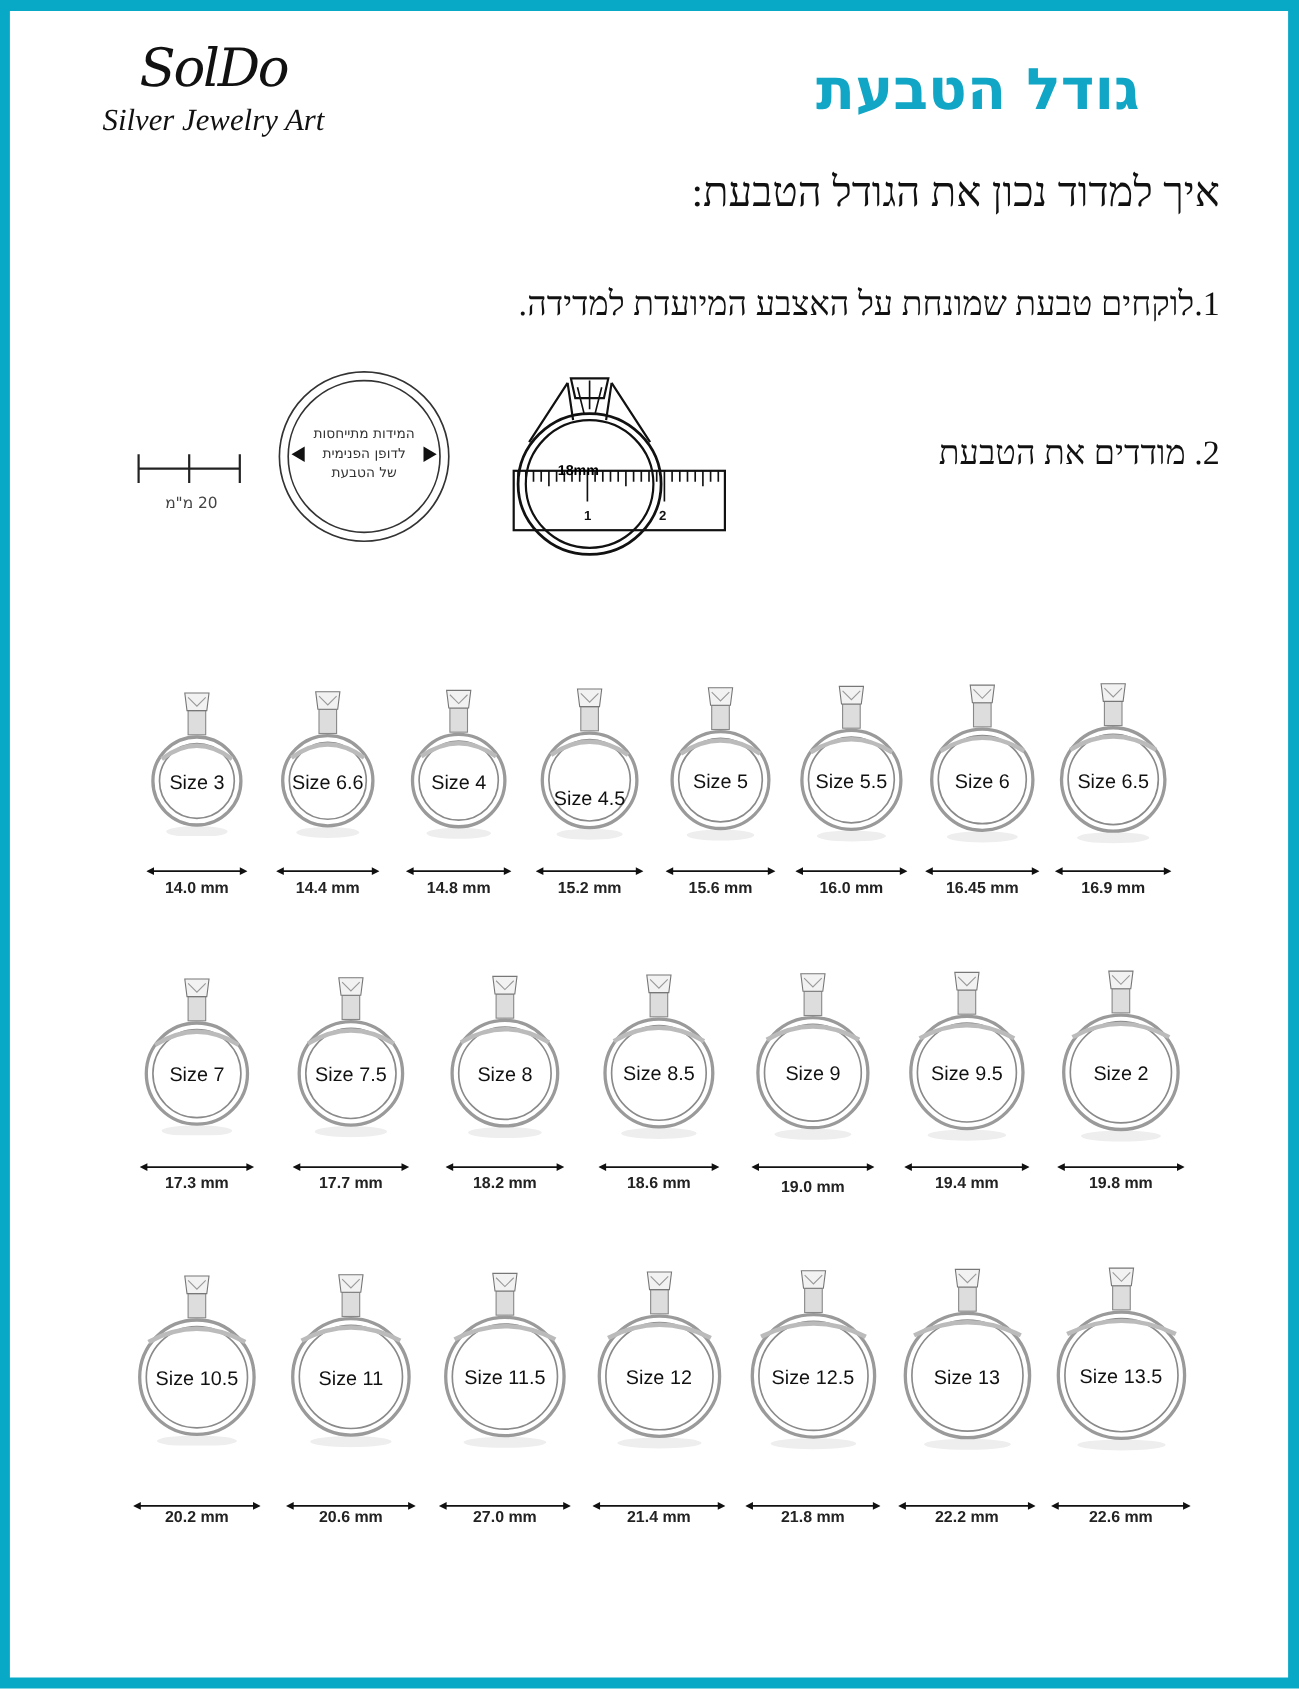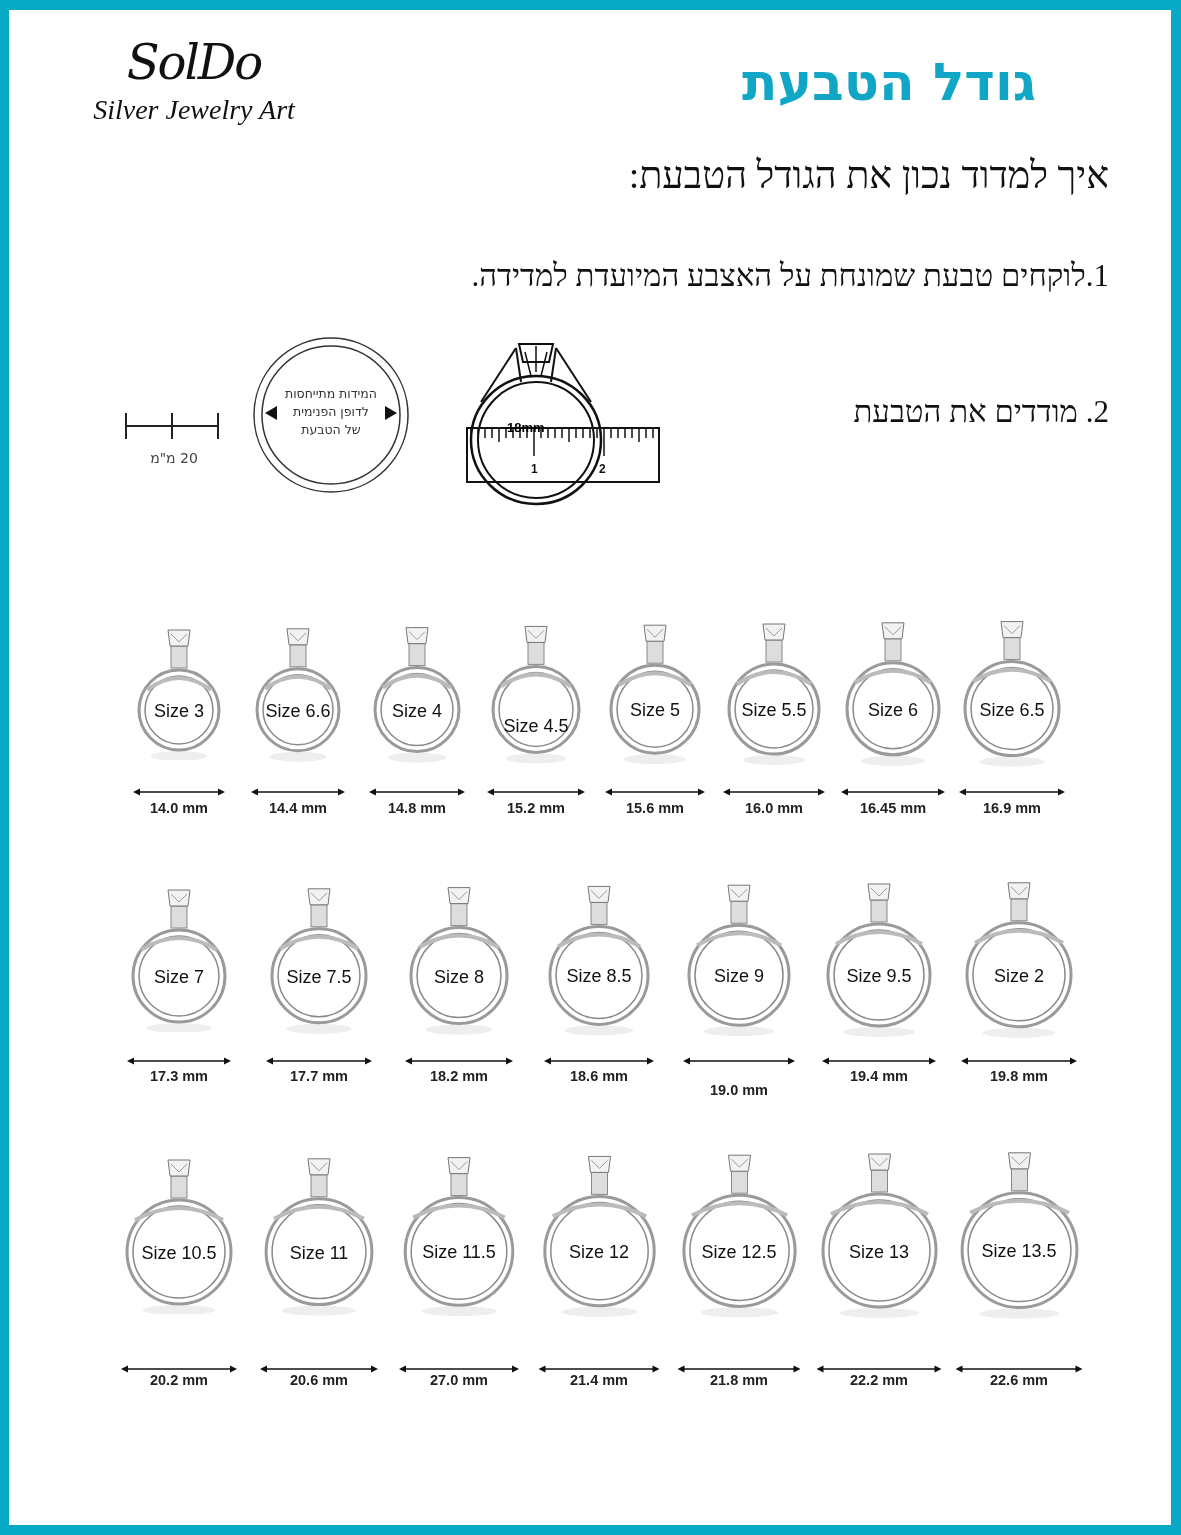--- a/index.html
+++ b/index.html
@@ -366,21 +366,21 @@
             <rect x="47" y="26.200000000000003" width="16" height="22" fill="#ddd" stroke="#888" stroke-width="1"></rect>
             <polygon points="44,10.200000000000003 66,10.200000000000003 64,26.200000000000003 46,26.200000000000003" fill="#f2f2f2" stroke="#777" stroke-width="1"></polygon>
             <path d="M47 14.200000000000003 L55 22.200000000000003 L63 14.200000000000003" fill="none" stroke="#999" stroke-width="1"></path>
           </svg>
     <div class="ring-label" style="top: 91.2px;">Size 9</div>
     <svg class="arrow" width="112" height="8" style="top: 182px;">
             <line x1="4" y1="4" x2="108" y2="4" stroke="#111" stroke-width="1.6"></line>
             <polygon points="0,4 7,0.5 7,7.5" fill="#111"></polygon>
             <polygon points="112,4 105,0.5 105,7.5" fill="#111"></polygon>
           </svg>
-    <div class="mm-label" style="top: 207px;">19.0 mm</div>
+    <div class="mm-label" style="top: 197px;">19.0 mm</div>
   </div>
         <div class="ring-cell" style="left: 711px; top: 0px; width: 118px; height: 215px;">
     <svg class="ring-svg" width="112" height="167">
             <ellipse cx="56" cy="157" rx="35.699999999999996" ry="5" fill="#eee"></ellipse>
             <circle cx="56" cy="100" r="51" fill="#fff" stroke="#9a9a9a" stroke-width="3"></circle>
             <circle cx="56" cy="100" r="45" fill="#fff" stroke="#8a8a8a" stroke-width="1.5"></circle>
             <path d="M13 69 Q56 45 99 69" fill="none" stroke="#bbb" stroke-width="4"></path>
             <rect x="48" y="25" width="16" height="22" fill="#ddd" stroke="#888" stroke-width="1"></rect>
             <polygon points="45,9 67,9 65,25 47,25" fill="#f2f2f2" stroke="#777" stroke-width="1"></polygon>
             <path d="M48 13 L56 21 L64 13" fill="none" stroke="#999" stroke-width="1"></path>

